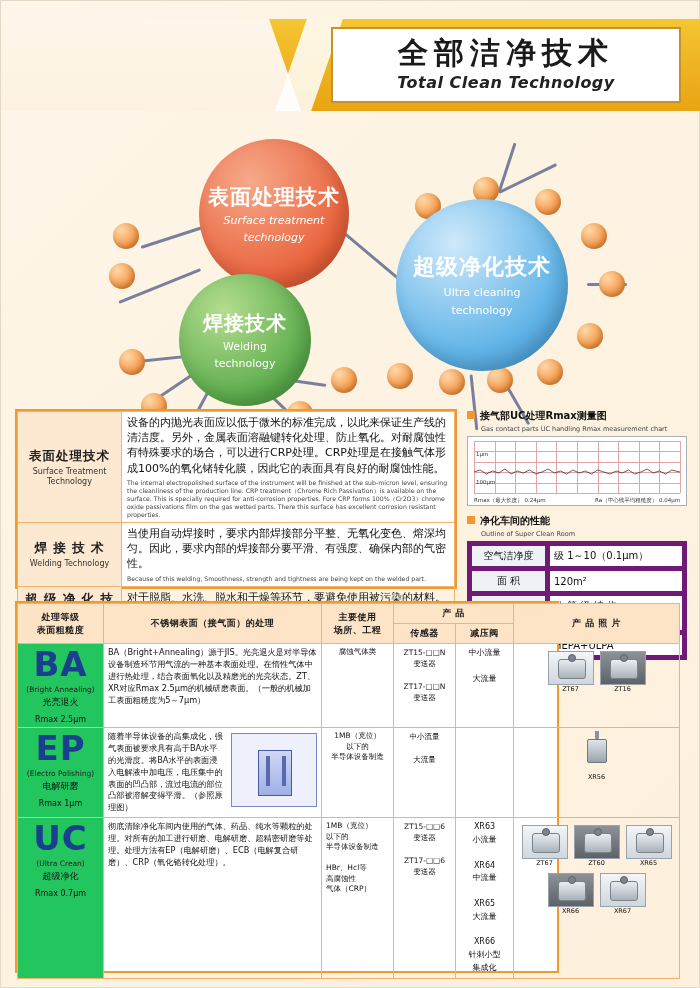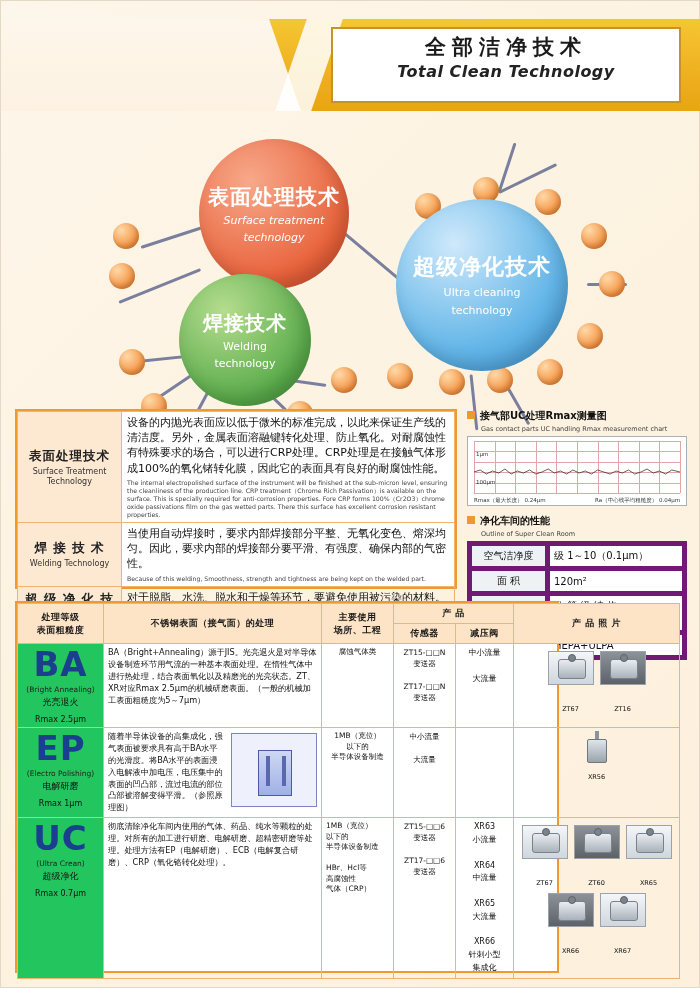--- a/index.html
+++ b/index.html
@@ -41,21 +41,21 @@
   }
   .title-box {
     position: absolute;
     top: 26px; left: 330px; width: 350px; height: 76px;
     background: #ffffff;
     border: 2px solid #c8922a;
     text-align: center;
     padding-top: 6px;
   }
   .title-cn {
-    font-size: 21px; font-weight: bold; letter-spacing: 6px;
+    font-size: 30px; font-weight: bold; letter-spacing: 6px;
     color: #1a1a1a; line-height: 1.2;
   }
   .title-en {
     font-size: 16px; font-style: italic; font-weight: bold;
     color: #222; letter-spacing: .5px; margin-top: 2px;
   }
 
   
   .diagram { position:absolute; top:110px; left:0; width:700px; height:300px; }
   .bubble {
@@ -169,21 +169,21 @@
   .prod .img.dark { background:linear-gradient(180deg,#8d9299,#5d6269); }
   .prod .img .blob {
     position:absolute; left:9px; top:7px; width:28px; height:20px;
     background:linear-gradient(180deg,#e9edf1,#a9b2ba); border-radius:3px;
     border:1px solid #79818a;
   }
   .prod .img .knob {
     position:absolute; left:19px; top:2px; width:8px; height:8px; border-radius:50%;
     background:#7b848c; border:1px solid #5c646b;
   }
-  .prod .cap { font-size:6.5px; color:#111; margin-top:20px; }
+  .prod .cap { font-size:6.5px; color:#111; margin-top:0; }
 
   .epdiag {
     width:86px; height:74px; border:1px solid #7a86c8; background:#eef1fb;
     margin:2px auto 0; position:relative;
   }
   .epdiag .cell {
     position:absolute; left:26px; top:16px; width:34px; height:46px;
     border:1px solid #4a5aa8; background:linear-gradient(180deg,#cfd8f3,#9fb0e6);
   }
   .epdiag .rod { position:absolute; width:4px; height:30px; background:#5a68b0; top:22px;}

